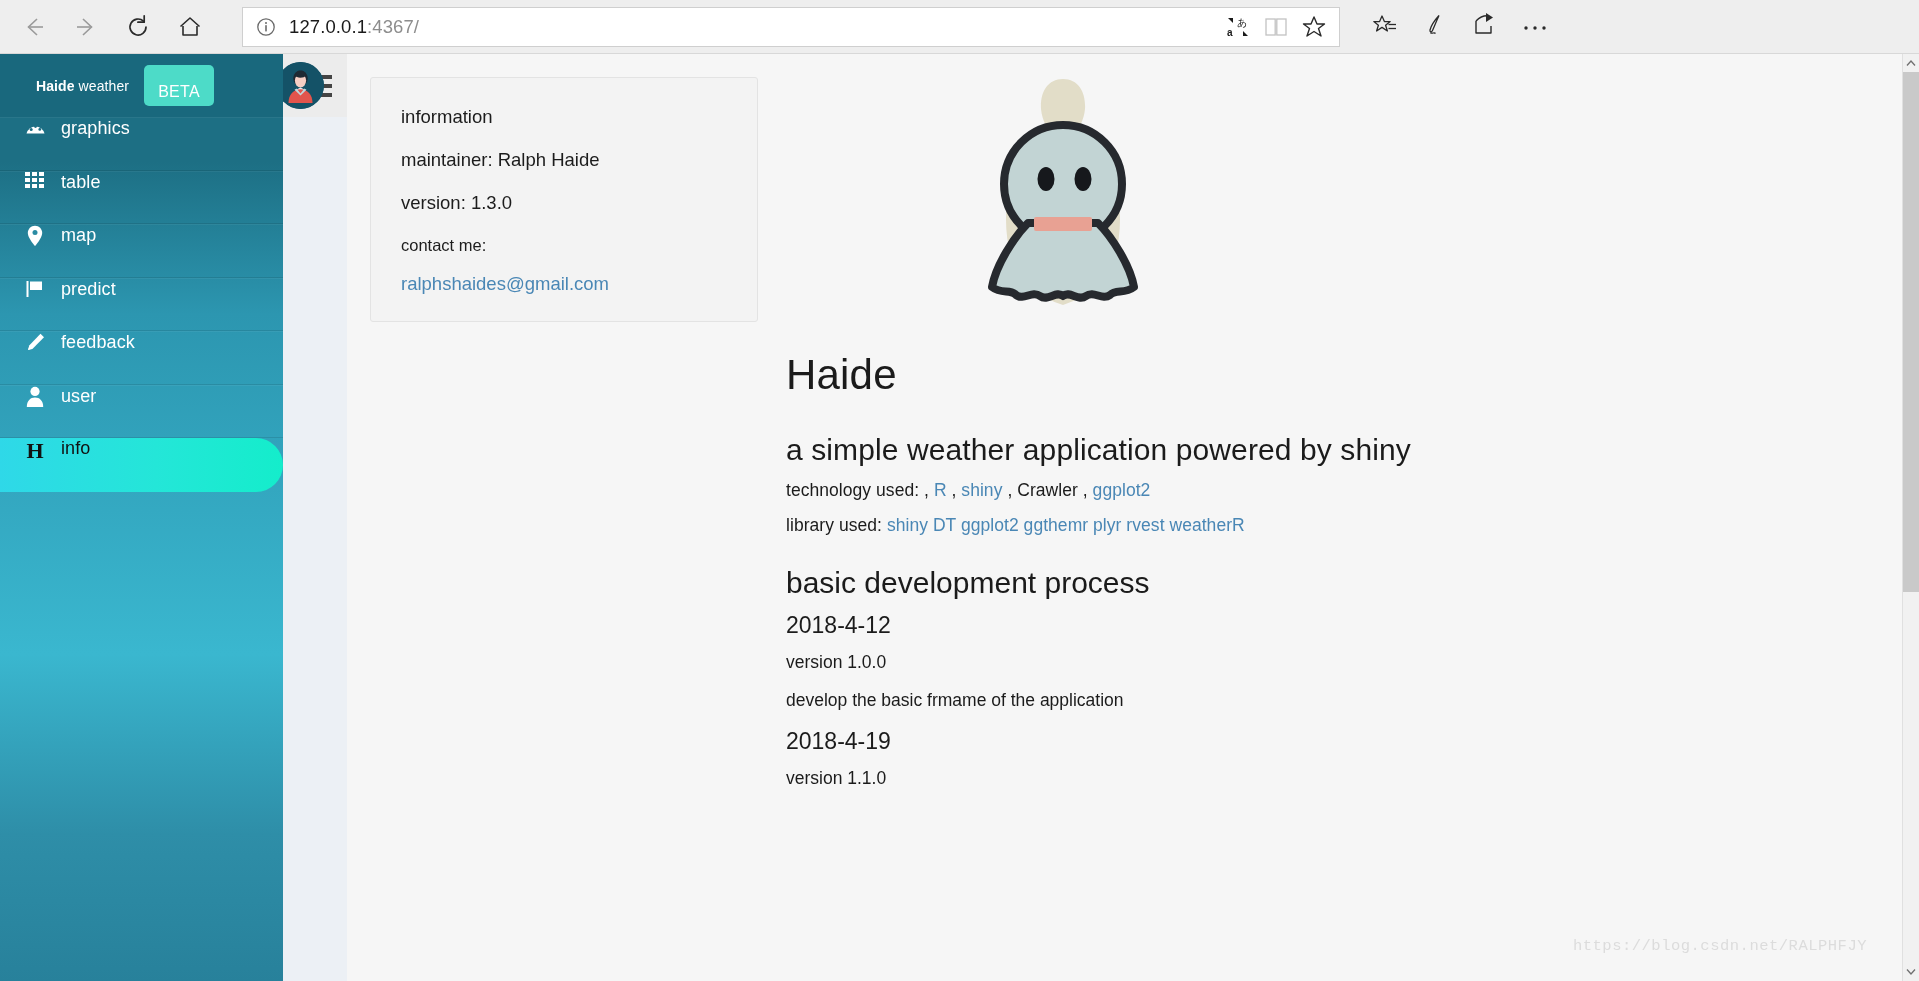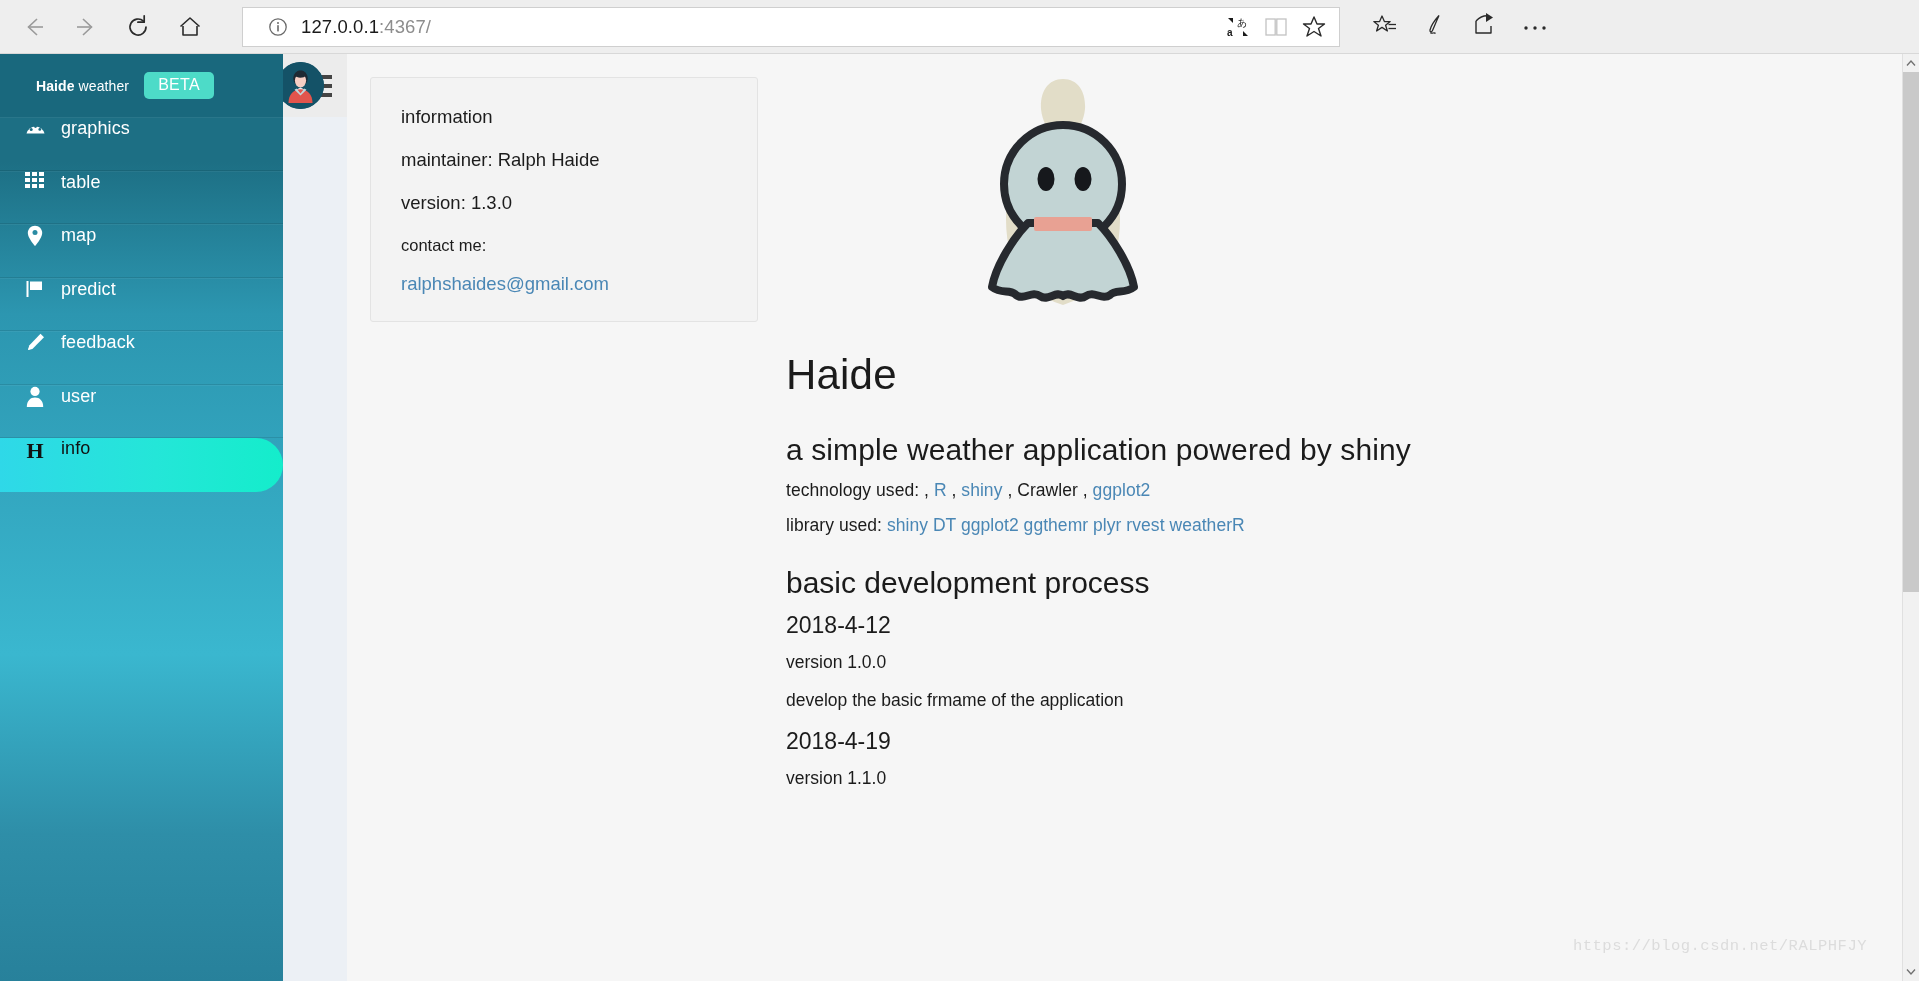--- a/index.html
+++ b/index.html
@@ -29,21 +29,21 @@
 
   .addressbar {
     flex: 0 0 auto;
     width: 1098px;
     height: 40px;
     margin-left: 26px;
     background: #ffffff;
     border: 1px solid #cfcfcf;
     display: flex;
     align-items: center;
-    padding: 0 6px 0 22px;
+    padding: 0 6px 0 10px;
   }
   .info-circle { width: 26px; display:flex; align-items:center; justify-content:center; }
   .url-text {
     flex: 1;
     font-size: 18.5px;
     color: #1a1a1a;
     padding-left: 10px;
     letter-spacing: 0.1px;
     white-space: nowrap;
   }
@@ -83,21 +83,21 @@
     font-size: 14px;
     font-weight: bold;
     letter-spacing: 0.1px;
   }
   .brand-name .light { font-weight: normal; }
   .beta-badge {
     margin-left: 15px;
     background: #4ddbc8;
     color: #ffffff;
     font-size: 16px;
-    padding: 4px 14px 5px 14px;
+    padding: 18px 14px 5px 14px;
     border-radius: 5px;
     letter-spacing: 0.3px;
   }
 
   .nav-list { position: relative; }
   .nav-item {
     height: 53.5px;
     display: flex;
     align-items: flex-start;
     padding-left: 18px;

